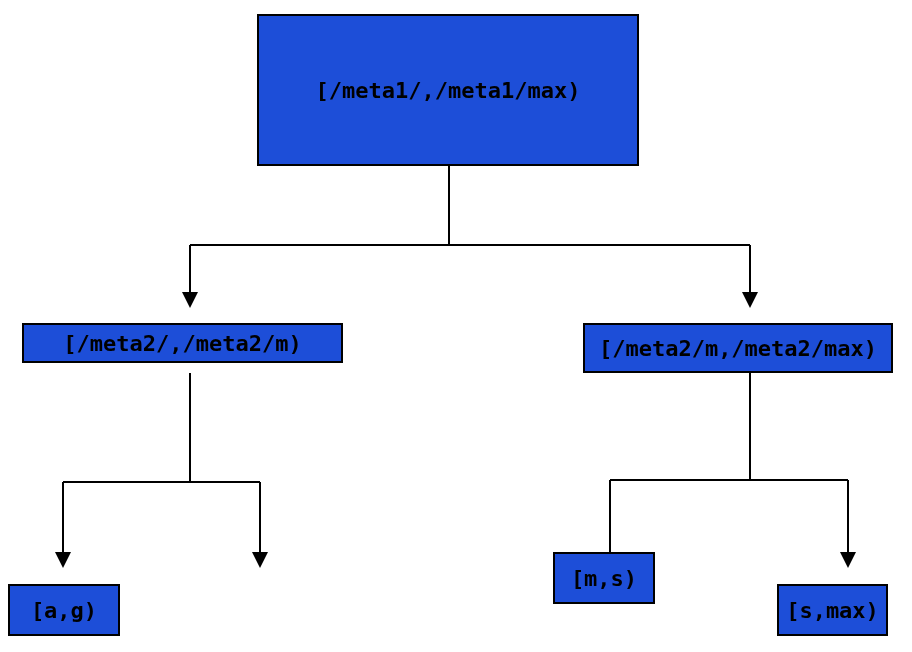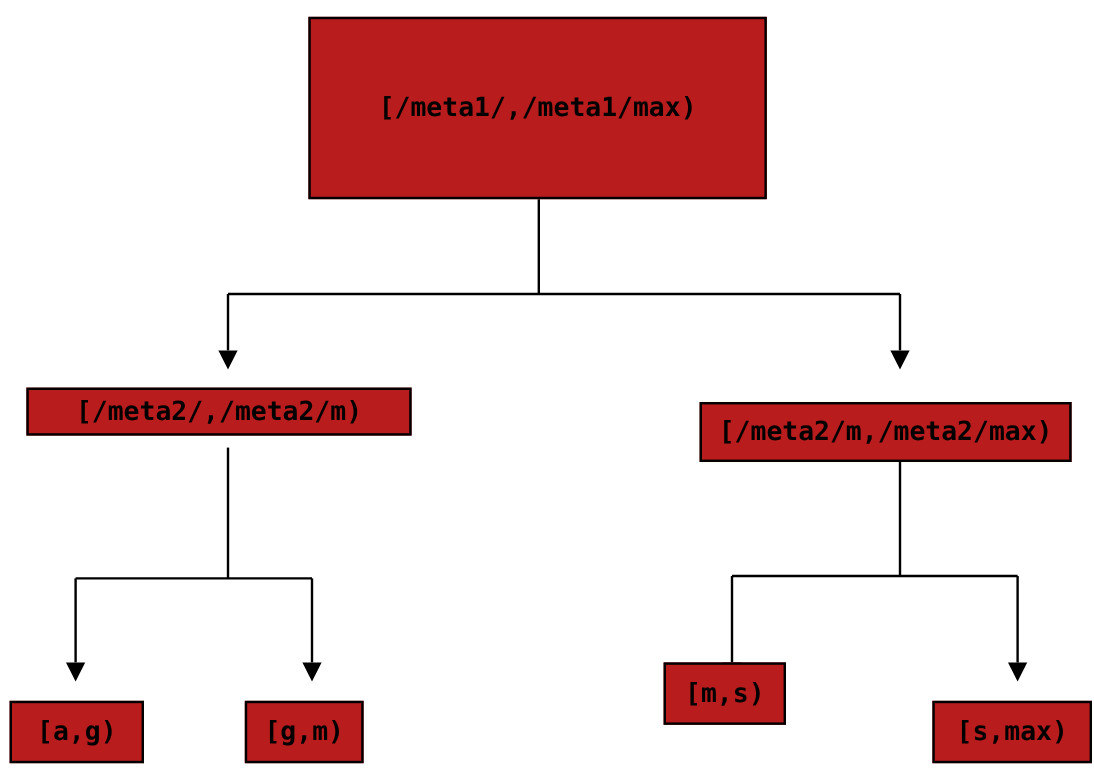--- a/index.html
+++ b/index.html
@@ -19,37 +19,37 @@
     position: absolute;
     left: 0;
     top: 0;
     width: 912px;
     height: 652px;
   }
   .node {
     position: absolute;
     box-sizing: border-box;
     border: 2px solid #000000;
-    background: #b91c1c;
+    background: #1d4ed8;
     display: flex;
     align-items: center;
     justify-content: center;
     font-weight: bold;
     font-size: 22px;
     color: #000000;
     white-space: nowrap;
     z-index: 2;
   }
   .node-root   { left: 257px; top: 14px;  width: 382px; height: 152px; }
   .node-left2  { left: 22px;  top: 323px; width: 321px; height: 40px;  }
-  .node-right2 { left: 583px; top: 323px; width: 310px; height: 50px; margin-top: 12px;  }
+  .node-right2 { left: 583px; top: 323px; width: 310px; height: 50px;  }
   .node-leaf0  { left: 8px;   top: 584px; width: 112px; height: 52px;  }
   .node-leaf1  { left: 204px; top: 584px; width: 99px;  height: 52px;  }
   .node-leaf2  { left: 553px; top: 552px; width: 102px; height: 52px;  }
-  .node-leaf3  { left: 777px; top: 584px; width: 133px; height: 52px;  }
+  .node-leaf3  { left: 777px; top: 584px; width: 111px; height: 52px;  }
 </style>
 </head>
 <body>
 
 <div class="canvas">
 
   <svg class="edges" width="912" height="652" viewBox="0 0 912 652" xmlns="http://www.w3.org/2000/svg">
 
     <g stroke="#000000" stroke-width="2" fill="none">
       <path d="M449 166 L449 245"></path>
@@ -80,19 +80,18 @@
   </svg>
 
   <div class="node node-root">[/meta1/,/meta1/max)</div>
 
   <div class="node node-left2">[/meta2/,/meta2/m)</div>
 
   <div class="node node-right2">[/meta2/m,/meta2/max)</div>
 
   <div class="node node-leaf0">[a,g)</div>
 
-  <div class="node node-leaf1">[g,m)</div>
 
   <div class="node node-leaf2">[m,s)</div>
 
   <div class="node node-leaf3">[s,max)</div>
 
 </div>
 
 </body></html>

